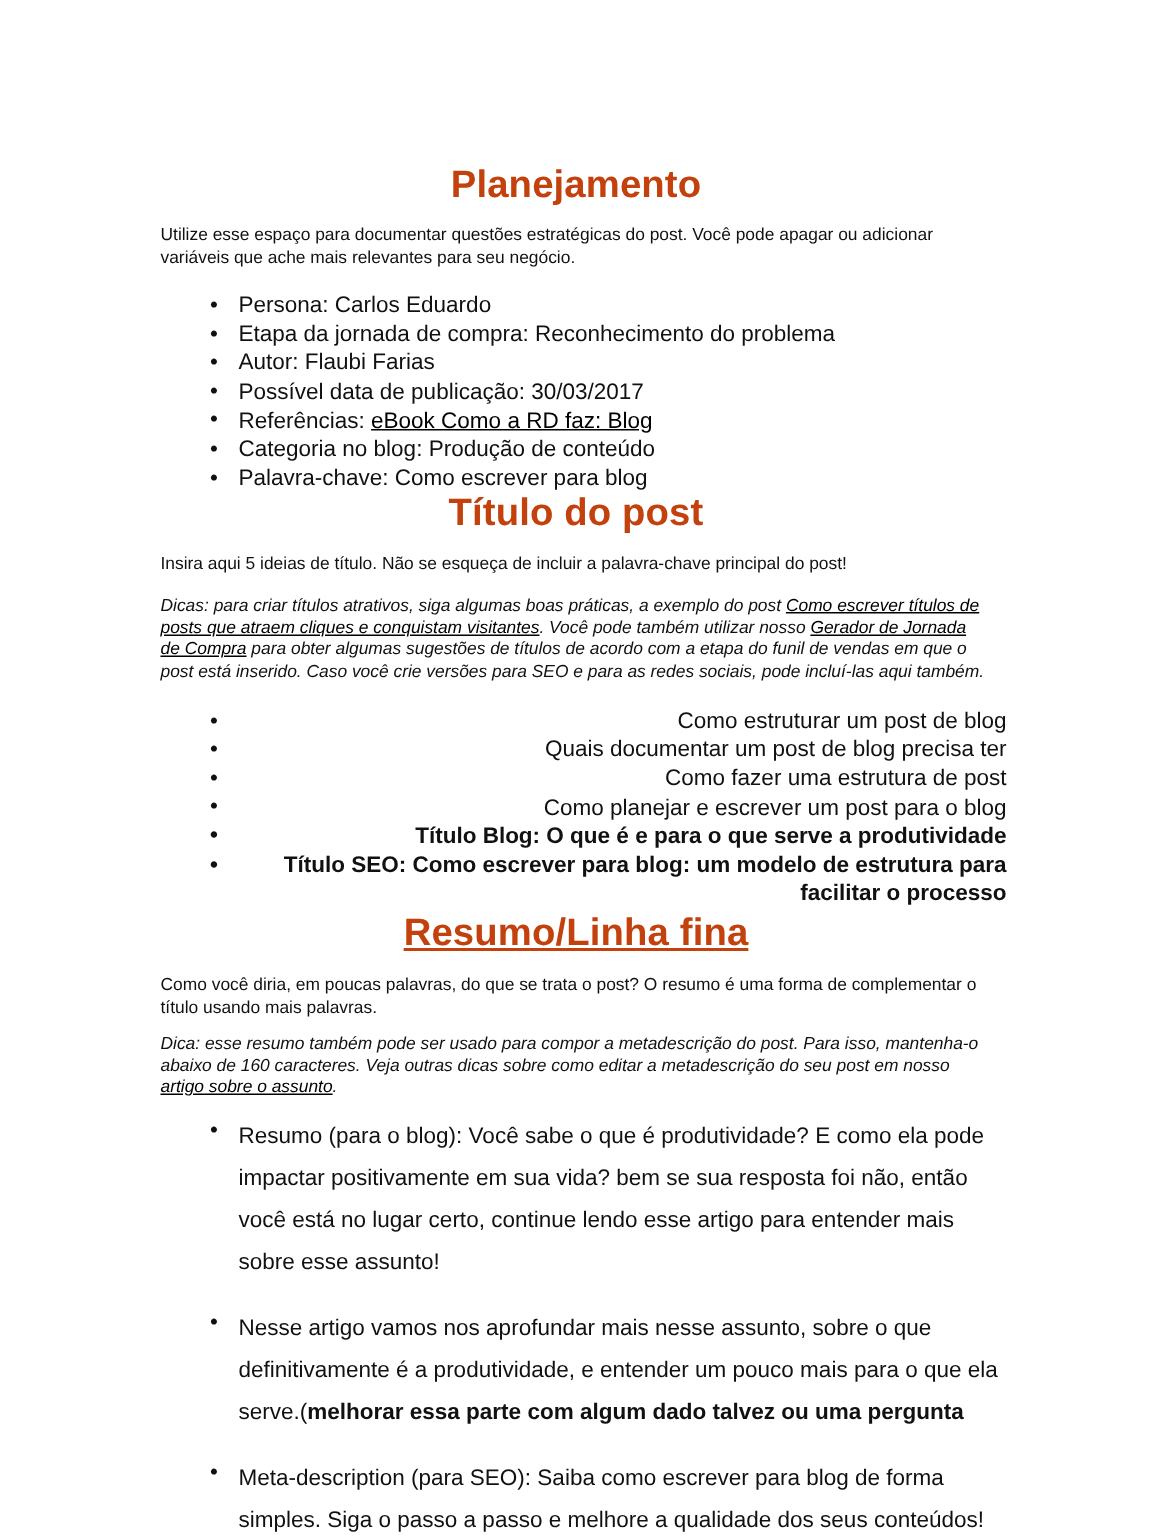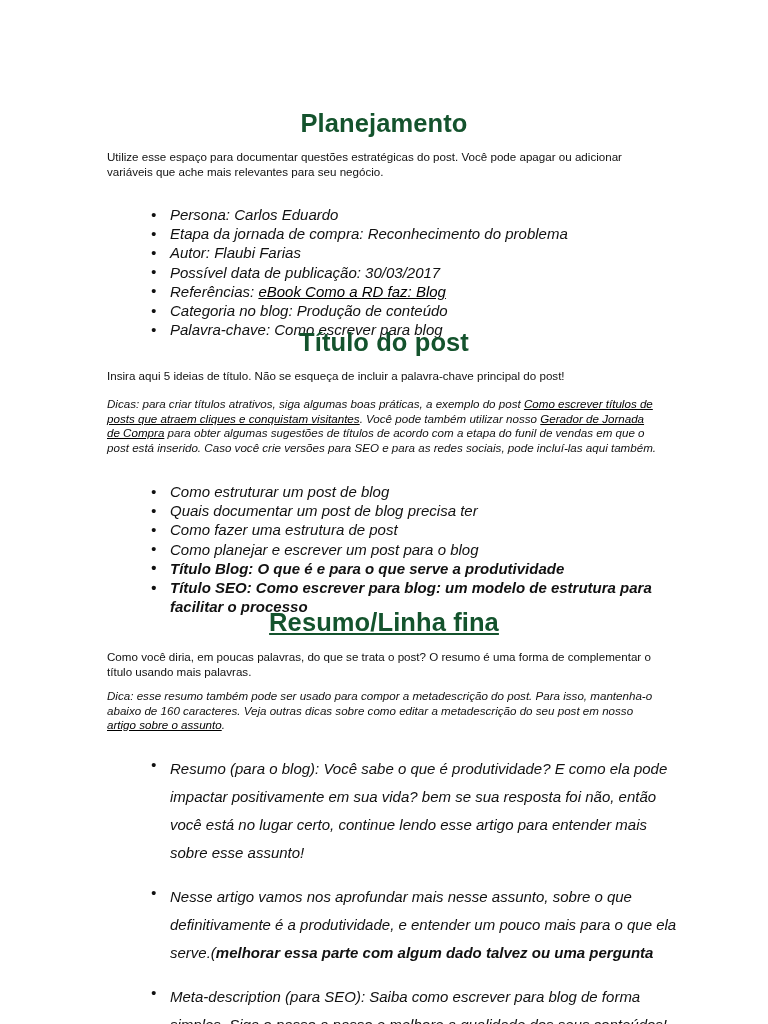--- a/index.html
+++ b/index.html
@@ -23,21 +23,21 @@
     height: 1024px;
     background: #ffffff;
     box-sizing: border-box;
     padding: 0;
   }
 
   
   .doc-heading {
     text-align: center;
     font-weight: bold;
-    color: #14532d;
+    color: #c2410c;
     margin: 0;
     letter-spacing: 0.1px;
   }
   .doc-heading.h-main {
     font-size: 25.5px;
     line-height: 30px;
   }
 
   
   .para {
@@ -47,23 +47,22 @@
     margin: 0;
     text-align: left;
   }
   .para.italic {
     font-style: italic;
   }
 
   
   ul.doc-list {
     list-style: none;
-    margin: 15px;
+    margin: 4px;
     padding: 0;
-    font-style: italic;
   }
   ul.doc-list > li {
     position: relative;
     padding-left: 48px;
     font-size: 15px;
     line-height: 19.2px;
     color: #111;
   }
   ul.doc-list > li::before {
     content: "\2022";
@@ -95,21 +94,21 @@
   
   .blk { position: absolute; }
 
   #h-planejamento { left: 0;   top: 108px; width: 768px; }
   #p-planejamento { left: 107px; top: 150px; width: 525px; }
   #list-planejamento { left: 107px; top: 190px; width: 560px; }
 
   #h-titulo      { left: 0;   top: 327px; width: 768px; }
   #p-titulo-intro{ left: 107px; top: 369px; width: 555px; }
   #p-titulo-dica { left: 107px; top: 397px; width: 551px; }
-  #list-titulo   { left: 107px; top: 467px; width: 560px; }
+  #list-titulo   { left: 107px; top: 467px; width: 560px; text-align: right; }
 
   #h-resumo      { left: 0;   top: 607px; width: 768px; text-decoration: underline; }
   #p-resumo-intro{ left: 107px; top: 650px; width: 551px; }
   #p-resumo-dica { left: 107px; top: 689px; width: 551px; }
   #list-resumo   { left: 107px; top: 740px; width: 555px; }
 </style>
 </head>
 <body>
 
 <div class="page">

